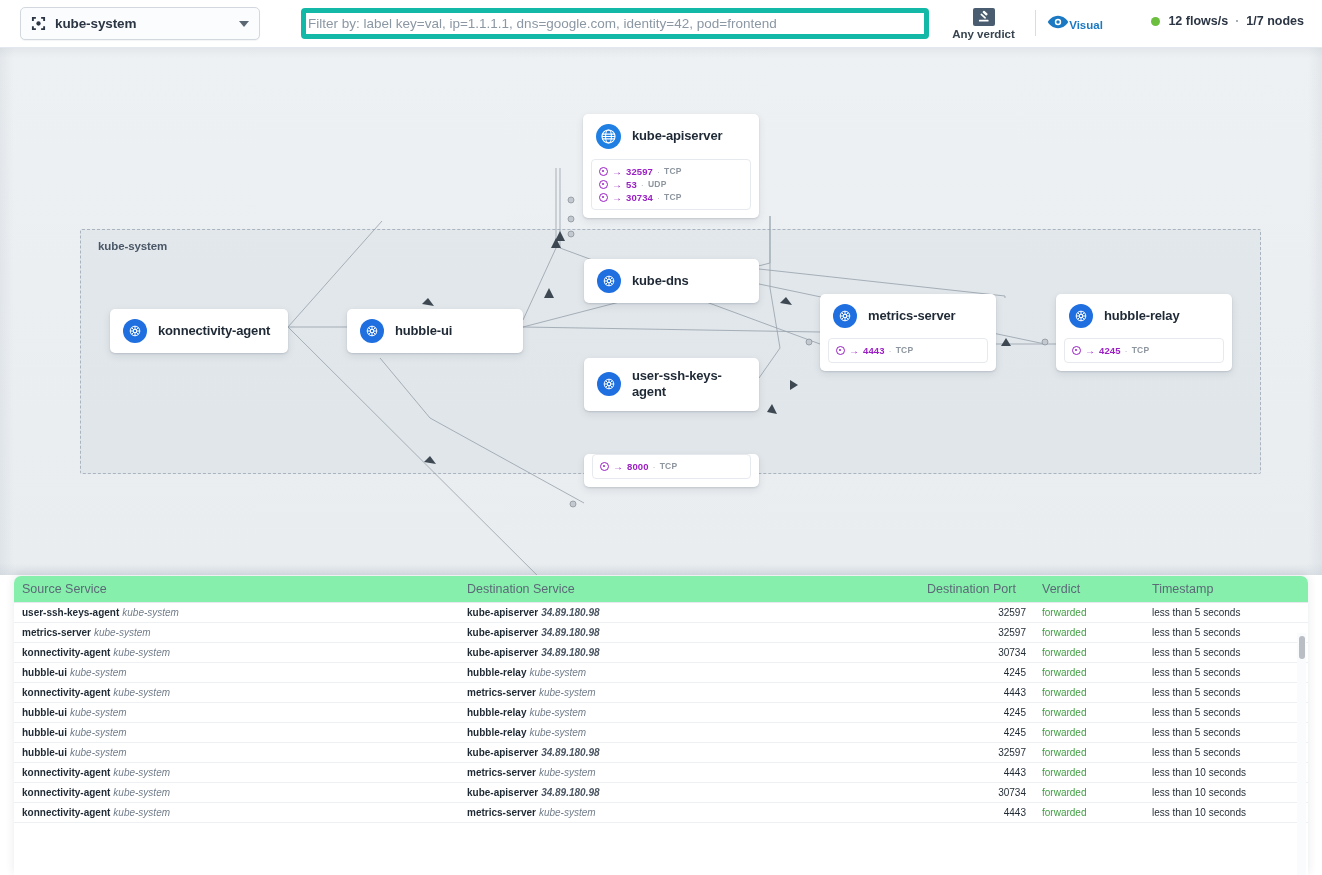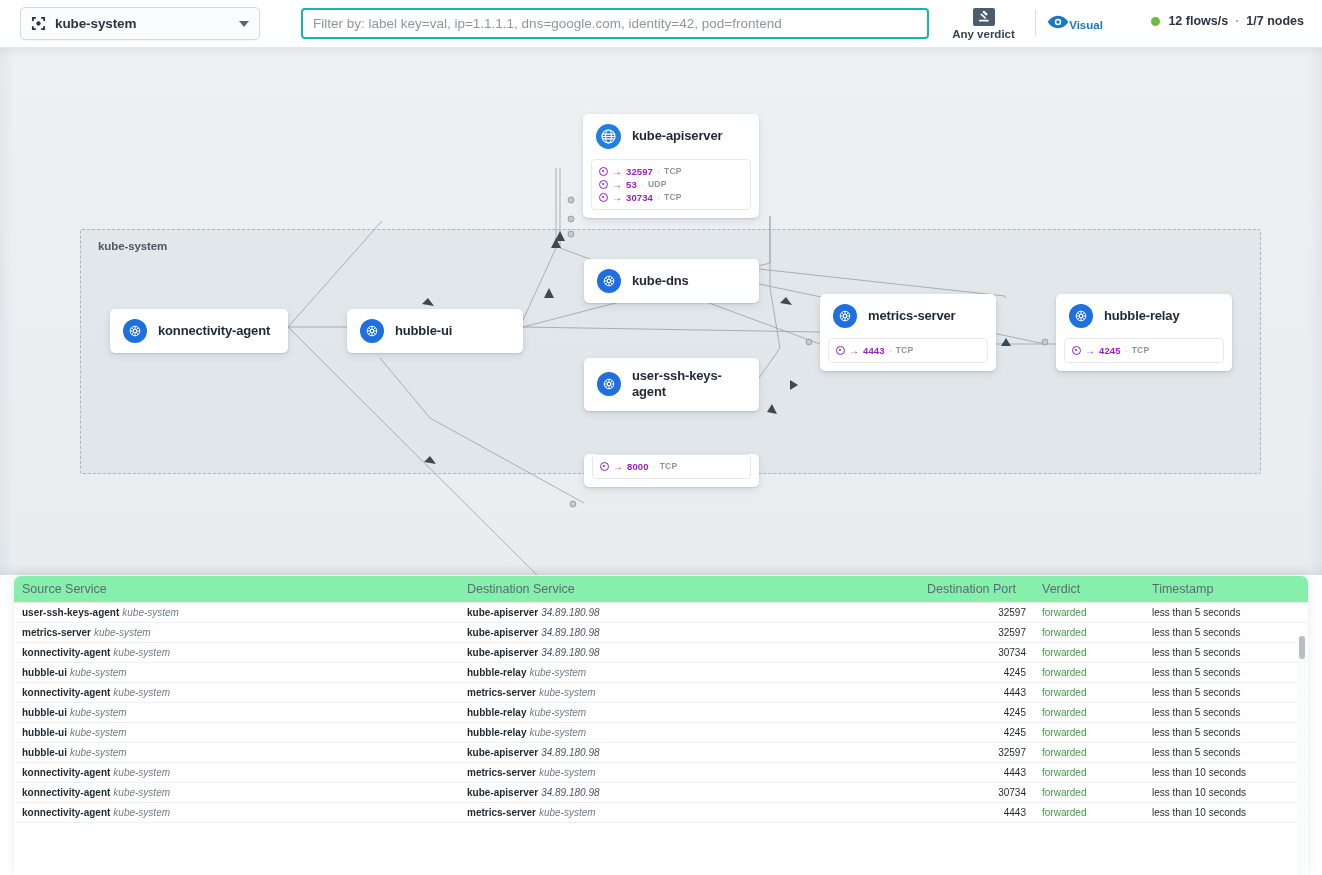--- a/index.html
+++ b/index.html
@@ -46,26 +46,26 @@
     width: 0; height: 0;
     border-left: 5px solid transparent;
     border-right: 5px solid transparent;
     border-top: 6px solid #5b6874;
   }
 
   .filter-input {
     position: absolute; left: 301px; top: 8px;
     width: 628px; height: 31px;
     background: #ffffff;
-    border: 2px solid #14b8a6;
+    border: 5px solid #14b8a6;
     border-radius: 4px;
     font-family: "Liberation Sans", sans-serif;
     font-size: 13.5px;
     color: #333;
-    padding: 0 10px;
+    padding: 0 2px;
     outline: none;
   }
   .filter-input::placeholder { color: #8b97a3; }
 
   .verdict-btn {
     position: absolute; left: 947px; top: 3px;
     width: 73px; height: 42px;
     display: flex; flex-direction: column;
     align-items: center; justify-content: center;
     cursor: pointer;
@@ -254,21 +254,21 @@
   .c-dst { width: 460px; }
   .c-port { width: 115px; text-align: right; }
   .c-verdict { width: 110px; text-align: left; }
   .c-ts { width: 164px; text-align: left; }
   th.c-port { text-align: right; }
   th.c-verdict { text-align: left; }
   th.c-ts { text-align: left; }
 
   .svc-name { font-weight: 700; color: #1f2933; }
   .svc-ns { font-style: italic; color: #717d8a; font-weight: 400; margin-left: 3px; }
-  .svc-ip { font-style: italic; color: #4b5663; font-weight: 400; margin-left: 3px; }
+  .svc-ip { font-style: italic; color: #4b5663; font-weight: 700; margin-left: 3px; }
   .vd-forwarded { color: #3f9e42; }
   .ts { color: #1f2933; }
 
   .tbl-scroll-track {
     position: absolute; right: 2px; top: 57px;
     width: 9px; height: 242px;
     background: #fafbfc;
   }
   .tbl-scroll-thumb {
     position: absolute; right: 3px; top: 60px;

